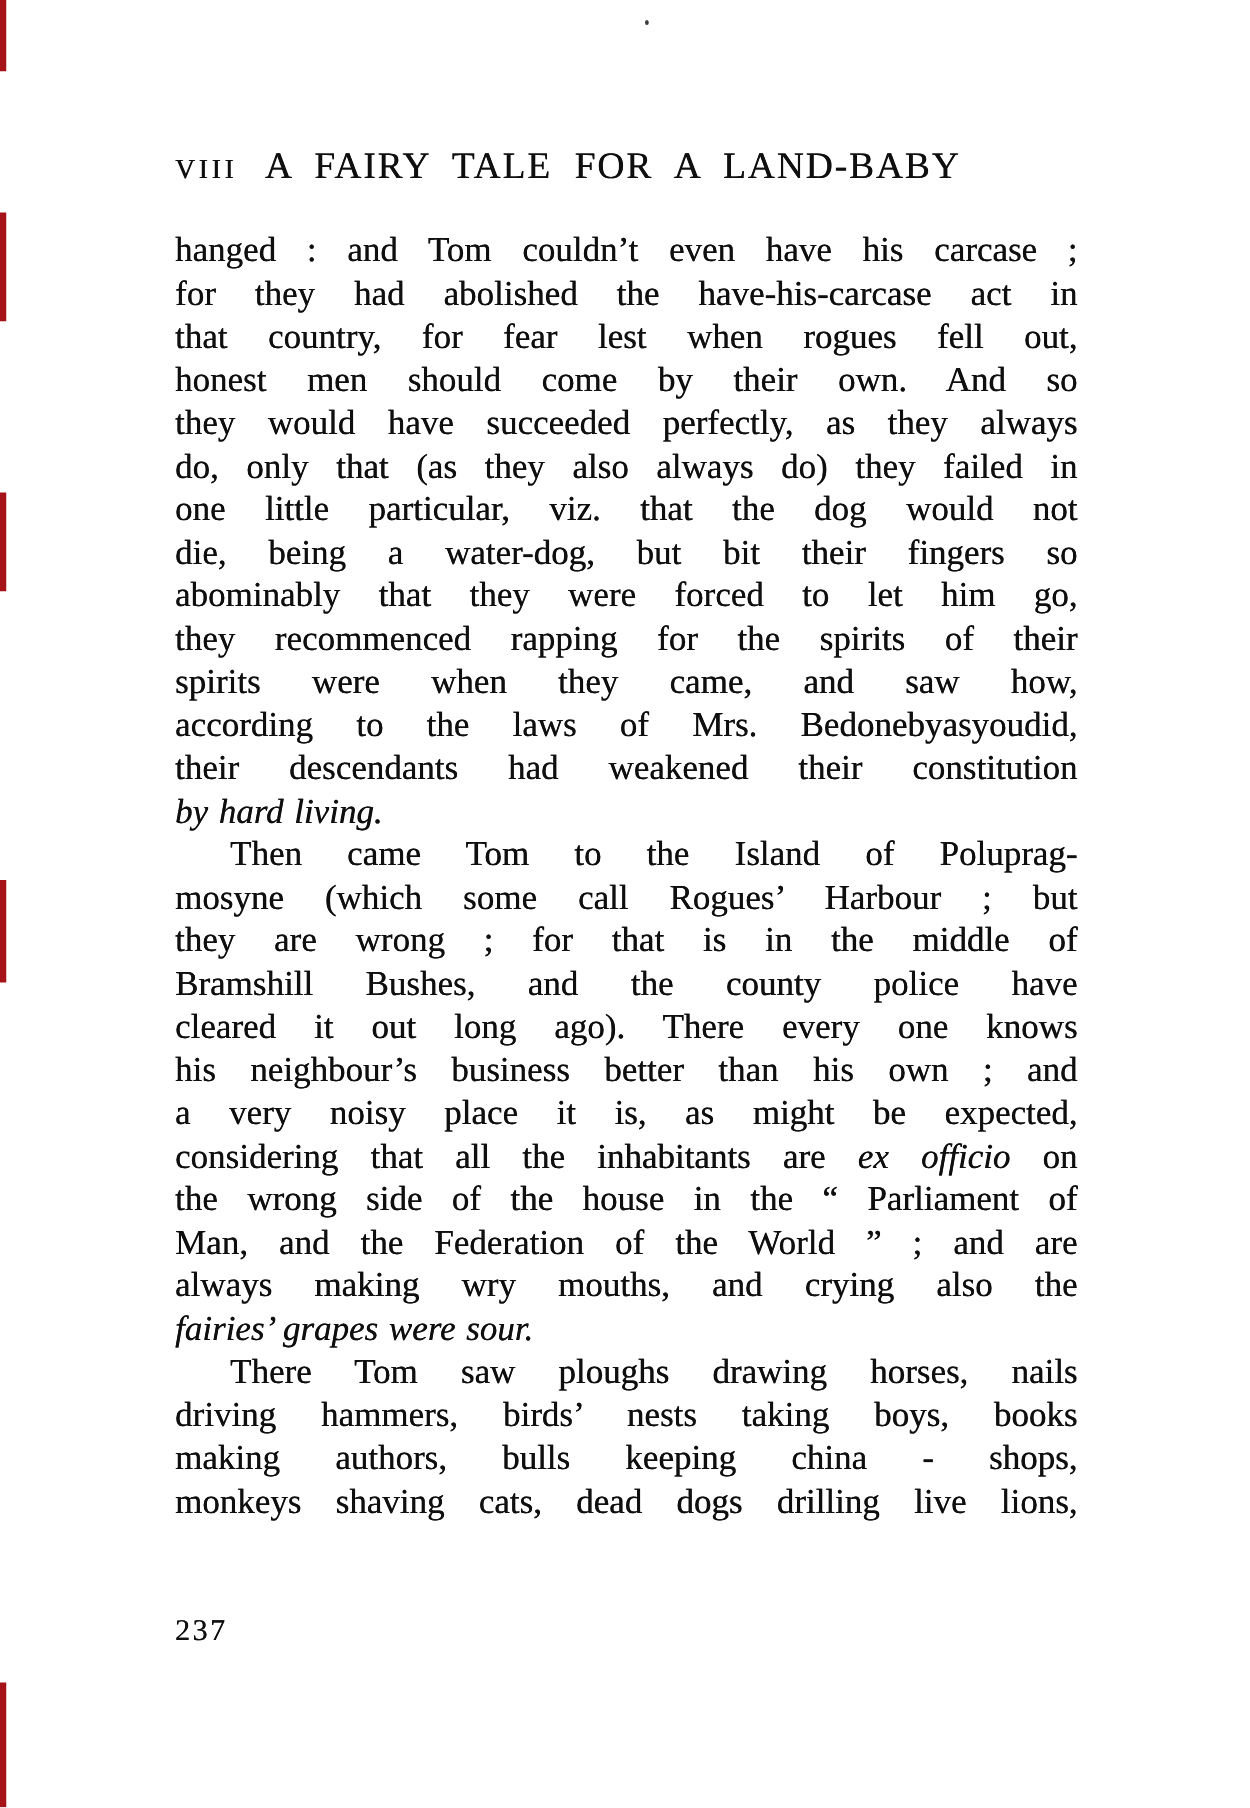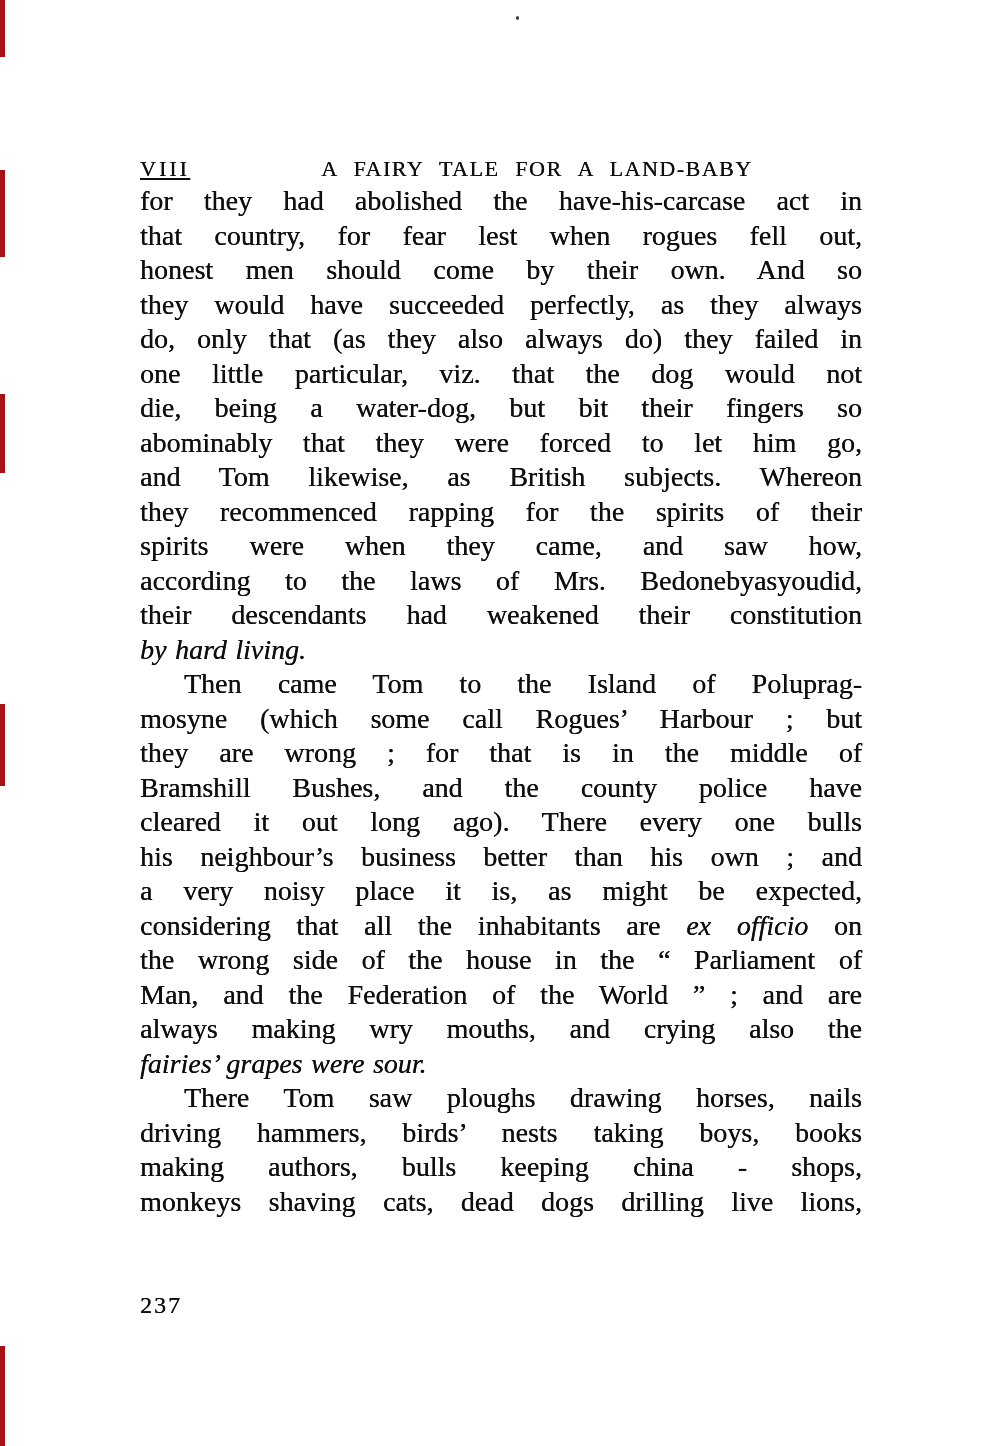--- a/index.html
+++ b/index.html
@@ -18,31 +18,29 @@
     top: 116px;
     width: 722px;
     display: flex;
     align-items: baseline;
     white-space: nowrap;
   }
   .chap {
     font-size: 22px;
     letter-spacing: 3px;
     text-shadow: 0.3px 0 0 currentColor;
-    text-decoration: underline;
   }
   .title {
     flex: 1;
-    text-align: center;
+    text-align: left;
     padding-left: 22px;
-    font-size: 22px;
+    font-size: 30px;
     letter-spacing: 1.5px;
     word-spacing: 9px;
     text-shadow: 0.3px 0 0 currentColor;
-    margin-top: 40px;
   }
   .text-block {
     position: absolute;
     left: 140px;
     top: 184px;
     width: 722px;
     font-size: 28px;
     line-height: 34.5px;
     word-spacing: 1.5px;
     text-shadow: 0.25px 0 0 currentColor;
@@ -93,39 +91,39 @@
     </div>
 
   <div id="speck" class="speck" style="left: 516px; top: 16px;"></div>
 
   <header class="running-head">
     <span class="chap">VIII</span>
     <span class="title">A FAIRY TALE FOR A LAND-BABY</span>
   </header>
 
   <main id="text-block" class="text-block">
+      <div class="line"><span>hanged : and Tom couldn’t even have his carcase ;</span></div>
       <div class="line"><span>for they had abolished the have-his-carcase act in</span></div>
       <div class="line"><span>that country, for fear lest when rogues fell out,</span></div>
       <div class="line"><span>honest men should come by their own. And so</span></div>
       <div class="line"><span>they would have succeeded perfectly, as they always</span></div>
       <div class="line"><span>do, only that (as they also always do) they failed in</span></div>
       <div class="line"><span>one little particular, viz. that the dog would not</span></div>
       <div class="line"><span>die, being a water-dog, but bit their fingers so</span></div>
       <div class="line"><span>abominably that they were forced to let him go,</span></div>
-      <div class="line"><span>and Tom likewise, as British subjects. Whereon</span></div>
       <div class="line"><span>they recommenced rapping for the spirits of their</span></div>
       <div class="line"><span>spirits were when they came, and saw how,</span></div>
       <div class="line"><span>according to the laws of Mrs. Bedonebyasyoudid,</span></div>
       <div class="line"><span>their descendants had weakened their constitution</span></div>
       <div class="line end"><span>by hard living.</span></div>
       <div class="line indent"><span>Then came Tom to the Island of Poluprag-</span></div>
       <div class="line"><span>mosyne (which some call Rogues’ Harbour ; but</span></div>
       <div class="line"><span>they are wrong ; for that is in the middle of</span></div>
       <div class="line"><span>Bramshill Bushes, and the county police have</span></div>
-      <div class="line"><span>cleared it out long ago). There every one bulls</span></div>
+      <div class="line"><span>cleared it out long ago). There every one knows</span></div>
       <div class="line"><span>his neighbour’s business better than his own ; and</span></div>
       <div class="line"><span>a very noisy place it is, as might be expected,</span></div>
       <div class="line"><span>considering that all the inhabitants are </span><em>ex officio</em><span> on</span></div>
       <div class="line"><span>the wrong side of the house in the “ Parliament of</span></div>
       <div class="line"><span>Man, and the Federation of the World ” ; and are</span></div>
       <div class="line"><span>always making wry mouths, and crying also the</span></div>
       <div class="line end"><span>fairies’ grapes were sour.</span></div>
       <div class="line indent"><span>There Tom saw ploughs drawing horses, nails</span></div>
       <div class="line"><span>driving hammers, birds’ nests taking boys, books</span></div>
       <div class="line"><span>making authors, bulls keeping china - shops,</span></div>

